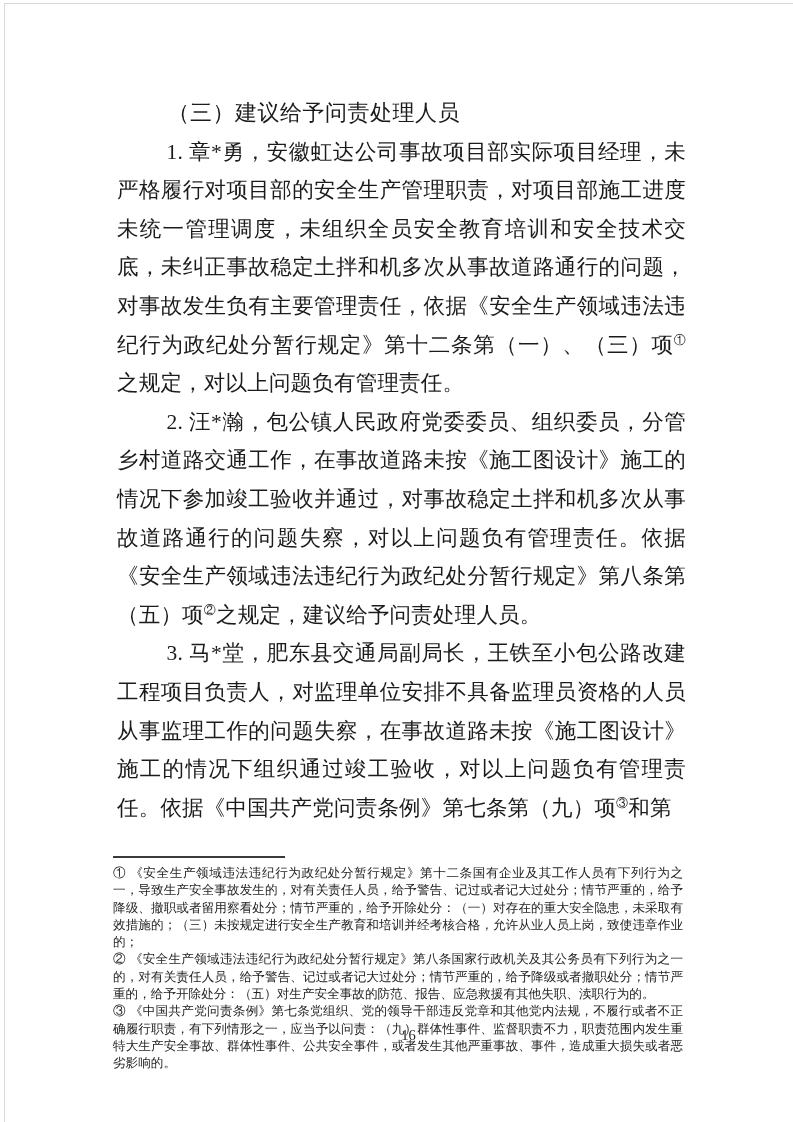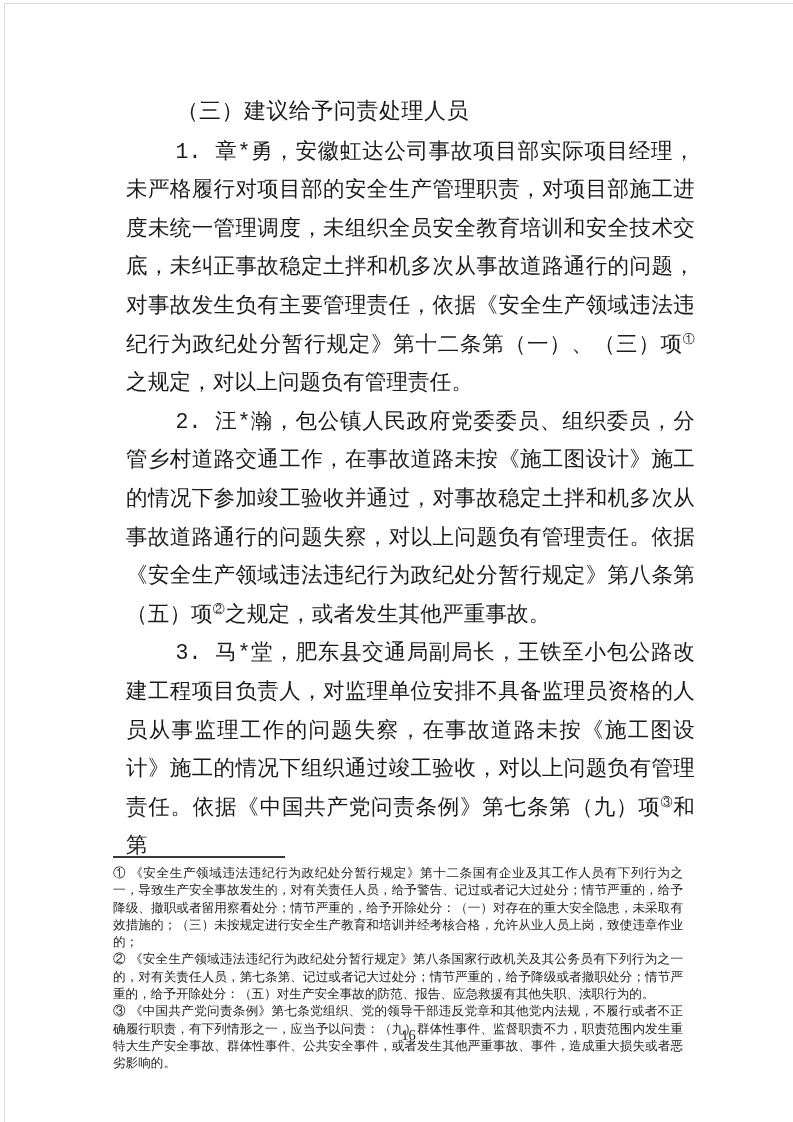--- a/index.html
+++ b/index.html
@@ -22,24 +22,23 @@
     left: 4px;
     top: 3px;
     right: 0;
     bottom: 0;
     border-left: 1px solid #d9d9d9;
     border-top: 1px solid #d9d9d9;
     pointer-events: none;
   }
   .main-text {
     position: absolute;
-    left: 126px;
+    left: 117px;
     top: 94px;
     width: 569px;
-    font-family: Liberation Mono, monospace;
   }
   .section-heading {
     font-size: 22px;
     font-weight: normal;
     line-height: 38.6px;
     text-indent: 2.3em;
     margin: 0;
     letter-spacing: 0.5px;
   }
   .body-para {
@@ -91,29 +90,29 @@
 <body>
 
 <div class="page">
   <div class="scan-edge"></div>
 
   <div class="main-text">
     <h2 class="section-heading">（三）建议给予问责处理人员</h2>
 
     <p class="body-para"><span>1. 章*勇，安徽虹达公司事故项目部实际项目经理，未严格履行对项目部的安全生产管理职责，对项目部施工进度未统一管理调度，未组织全员安全教育培训和安全技术交底，未纠正事故稳定土拌和机多次从事故道路通行的问题，对事故发生负有主要管理责任，依据《安全生产领域违法违纪行为政纪处分暂行规定》第十二条第（一）、（三）项</span><sup class="fn-ref">①</sup><span>之规定，对以上问题负有管理责任。</span></p>
 
-    <p class="body-para"><span>2. 汪*瀚，包公镇人民政府党委委员、组织委员，分管乡村道路交通工作，在事故道路未按《施工图设计》施工的情况下参加竣工验收并通过，对事故稳定土拌和机多次从事故道路通行的问题失察，对以上问题负有管理责任。依据《安全生产领域违法违纪行为政纪处分暂行规定》第八条第（五）项</span><sup class="fn-ref">②</sup><span>之规定，或者发生其他严重事故。</span></p>
+    <p class="body-para"><span>2. 汪*瀚，包公镇人民政府党委委员、组织委员，分管乡村道路交通工作，在事故道路未按《施工图设计》施工的情况下参加竣工验收并通过，对事故稳定土拌和机多次从事故道路通行的问题失察，对以上问题负有管理责任。依据《安全生产领域违法违纪行为政纪处分暂行规定》第八条第（五）项</span><sup class="fn-ref">②</sup><span>之规定，建议给予问责处理人员。</span></p>
 
     <p class="body-para"><span>3. 马*堂，肥东县交通局副局长，王铁至小包公路改建工程项目负责人，对监理单位安排不具备监理员资格的人员从事监理工作的问题失察，在事故道路未按《施工图设计》施工的情况下组织通过竣工验收，对以上问题负有管理责任。依据《中国共产党问责条例》第七条第（九）项</span><sup class="fn-ref">③</sup><span>和第</span></p>
   </div>
 
   <div class="footnotes">
     <hr class="fn-rule">
 
     <p class="footnote"><span class="fn-marker">①</span><span>《安全生产领域违法违纪行为政纪处分暂行规定》第十二条国有企业及其工作人员有下列行为之一，导致生产安全事故发生的，对有关责任人员，给予警告、记过或者记大过处分；情节严重的，给予降级、撤职或者留用察看处分；情节严重的，给予开除处分：（一）对存在的重大安全隐患，未采取有效措施的；（三）未按规定进行安全生产教育和培训并经考核合格，允许从业人员上岗，致使违章作业的；</span></p>
 
-    <p class="footnote"><span class="fn-marker">②</span><span>《安全生产领域违法违纪行为政纪处分暂行规定》第八条国家行政机关及其公务员有下列行为之一的，对有关责任人员，第七条第、记过或者记大过处分；情节严重的，给予降级或者撤职处分；情节严重的，给予开除处分：（五）对生产安全事故的防范、报告、应急救援有其他失职、渎职行为的。</span></p>
+    <p class="footnote"><span class="fn-marker">②</span><span>《安全生产领域违法违纪行为政纪处分暂行规定》第八条国家行政机关及其公务员有下列行为之一的，对有关责任人员，给予警告、记过或者记大过处分；情节严重的，给予降级或者撤职处分；情节严重的，给予开除处分：（五）对生产安全事故的防范、报告、应急救援有其他失职、渎职行为的。</span></p>
 
     <p class="footnote"><span class="fn-marker">③</span><span>《中国共产党问责条例》第七条党组织、党的领导干部违反党章和其他党内法规，不履行或者不正确履行职责，有下列情形之一，应当予以问责：（九）群体性事件、监督职责不力，职责范围内发生重特大生产安全事故、群体性事件、公共安全事件，或者发生其他严重事故、事件，造成重大损失或者恶劣影响的。</span></p>
   </div>
 
   <div class="page-number">16</div>
 </div>
 
 </body></html>

